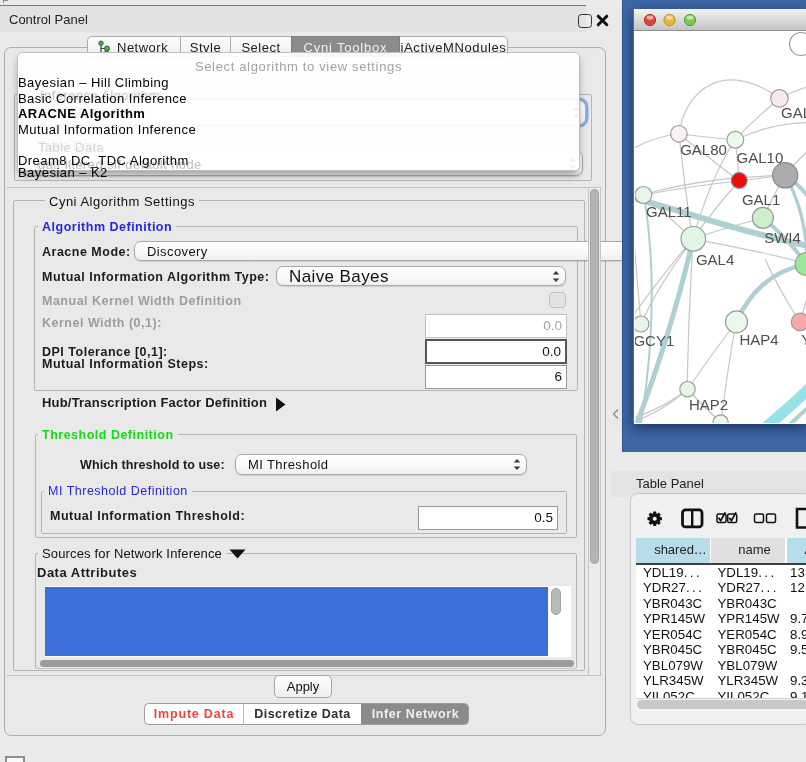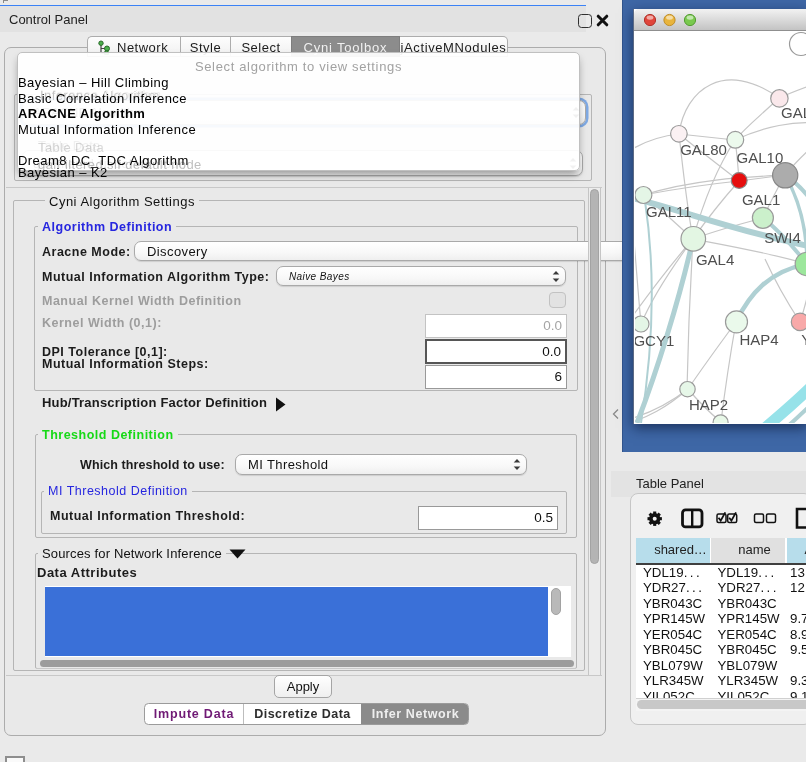--- a/index.html
+++ b/index.html
@@ -75,21 +75,21 @@
 <div class="abs combo" style="left:134px; top:241px; width:516px; height:20px;">
   <div style="padding-left:12px; line-height:19px; font-size:13px; color:#111; letter-spacing:0.4px;">Discovery</div>
   <svg class="ar" width="8" height="11" viewBox="0 0 8 11">
       <path d="M4 0 L7.3 3.6 H0.7 Z" fill="#3a3a3a"></path>
       <path d="M4 11 L7.3 7.4 H0.7 Z" fill="#3a3a3a"></path>
     </svg>
 </div>
 
 <div class="abs lbl" style="left:42px; top:270px;">Mutual Information Algorithm Type:</div>
 <div class="abs combo" style="left:276px; top:266px; width:290px; height:20px;">
-  <div style="padding-left:12px; line-height:19px; font-size:10px; color:#111; letter-spacing:0.4px;font-style:italic;">Naive Bayes</div>
+  <div style="padding-left:12px; line-height:19px; font-size:17px; color:#111; letter-spacing:0.4px;">Naive Bayes</div>
   <svg class="ar" width="8" height="11" viewBox="0 0 8 11">
       <path d="M4 0 L7.3 3.6 H0.7 Z" fill="#3a3a3a"></path>
       <path d="M4 11 L7.3 7.4 H0.7 Z" fill="#3a3a3a"></path>
     </svg>
 </div>
 
 <div class="abs lbl dis" style="left:42px; top:294px;">Manual Kernel Width Definition</div>
 <div class="abs" style="left:549px; top:292px; width:17px; height:16px; background:#e2e2e2; border:1px solid #c2c2c2; border-radius:4px;"></div>
 
 <div class="abs lbl dis" style="left:42px; top:316px;">Kernel Width (0,1):</div>
@@ -141,21 +141,21 @@
 <div class="abs" style="left:36px; top:668px; width:540px; height:1px; background:#c9c9c9;"></div>
 
 <div class="abs" style="left:588px; top:188px; width:13px; height:487px; background:#ececec; border-left:1px solid #c5c5c5; border-right:1px solid #c5c5c5;"></div>
 <div class="abs" style="left:589.5px; top:189px; width:9px; height:375px; background:#b4b4b4; border:1px solid #a3a3a3; border-radius:5px;"></div>
 
 <div class="abs" style="left:6px; top:675px; width:596px; height:1px; background:#c8c8c8;"></div>
 
 <div class="abs" style="left:274px; top:675px; width:58px; height:23px; background:linear-gradient(#ffffff,#efefef); border:1px solid #a5a5a5; border-radius:5px; text-align:center; line-height:21px; font-size:13px; color:#111;">Apply</div>
 
 <div class="abs" style="left:144px; top:703px; width:325px; height:22px; background:#fff; border:1px solid #9b9b9b; border-radius:4.5px; overflow:hidden;">
-  <div class="abs" style="left:0; top:0; width:99px; height:22px; text-align:center; line-height:21px; font-size:12.5px; font-weight:bold; color:#701a75; letter-spacing:0.8px; border-right:1px solid #bdbdbd;">Impute Data</div>
+  <div class="abs" style="left:0; top:0; width:99px; height:22px; text-align:center; line-height:21px; font-size:12.5px; font-weight:bold; color:#ef4444; letter-spacing:0.8px; border-right:1px solid #bdbdbd;">Impute Data</div>
   <div class="abs" style="left:99px; top:0; width:117px; height:22px; text-align:center; line-height:21px; font-size:12.5px; font-weight:bold; color:#2e2e2e; letter-spacing:0.45px;">Discretize Data</div>
   <div class="abs" style="left:216px; top:0; width:109px; height:22px; text-align:center; line-height:21px; font-size:12.5px; font-weight:bold; color:#efefef; letter-spacing:0.6px; background:#8b8b8b;">Infer Network</div>
 </div>
 
 <div class="abs" style="left:5px; top:756px; width:20px; height:12px; background:#fafafa; border:2px solid #8e8e8e;"></div>
 
 <svg class="abs" style="left:611px; top:408px;" width="9" height="12" viewBox="0 0 9 12">
     <path d="M7 1.5 L2.5 6 L7 10.5" stroke="#8a8a8a" stroke-width="1.3" fill="none"></path>
   </svg>
 

